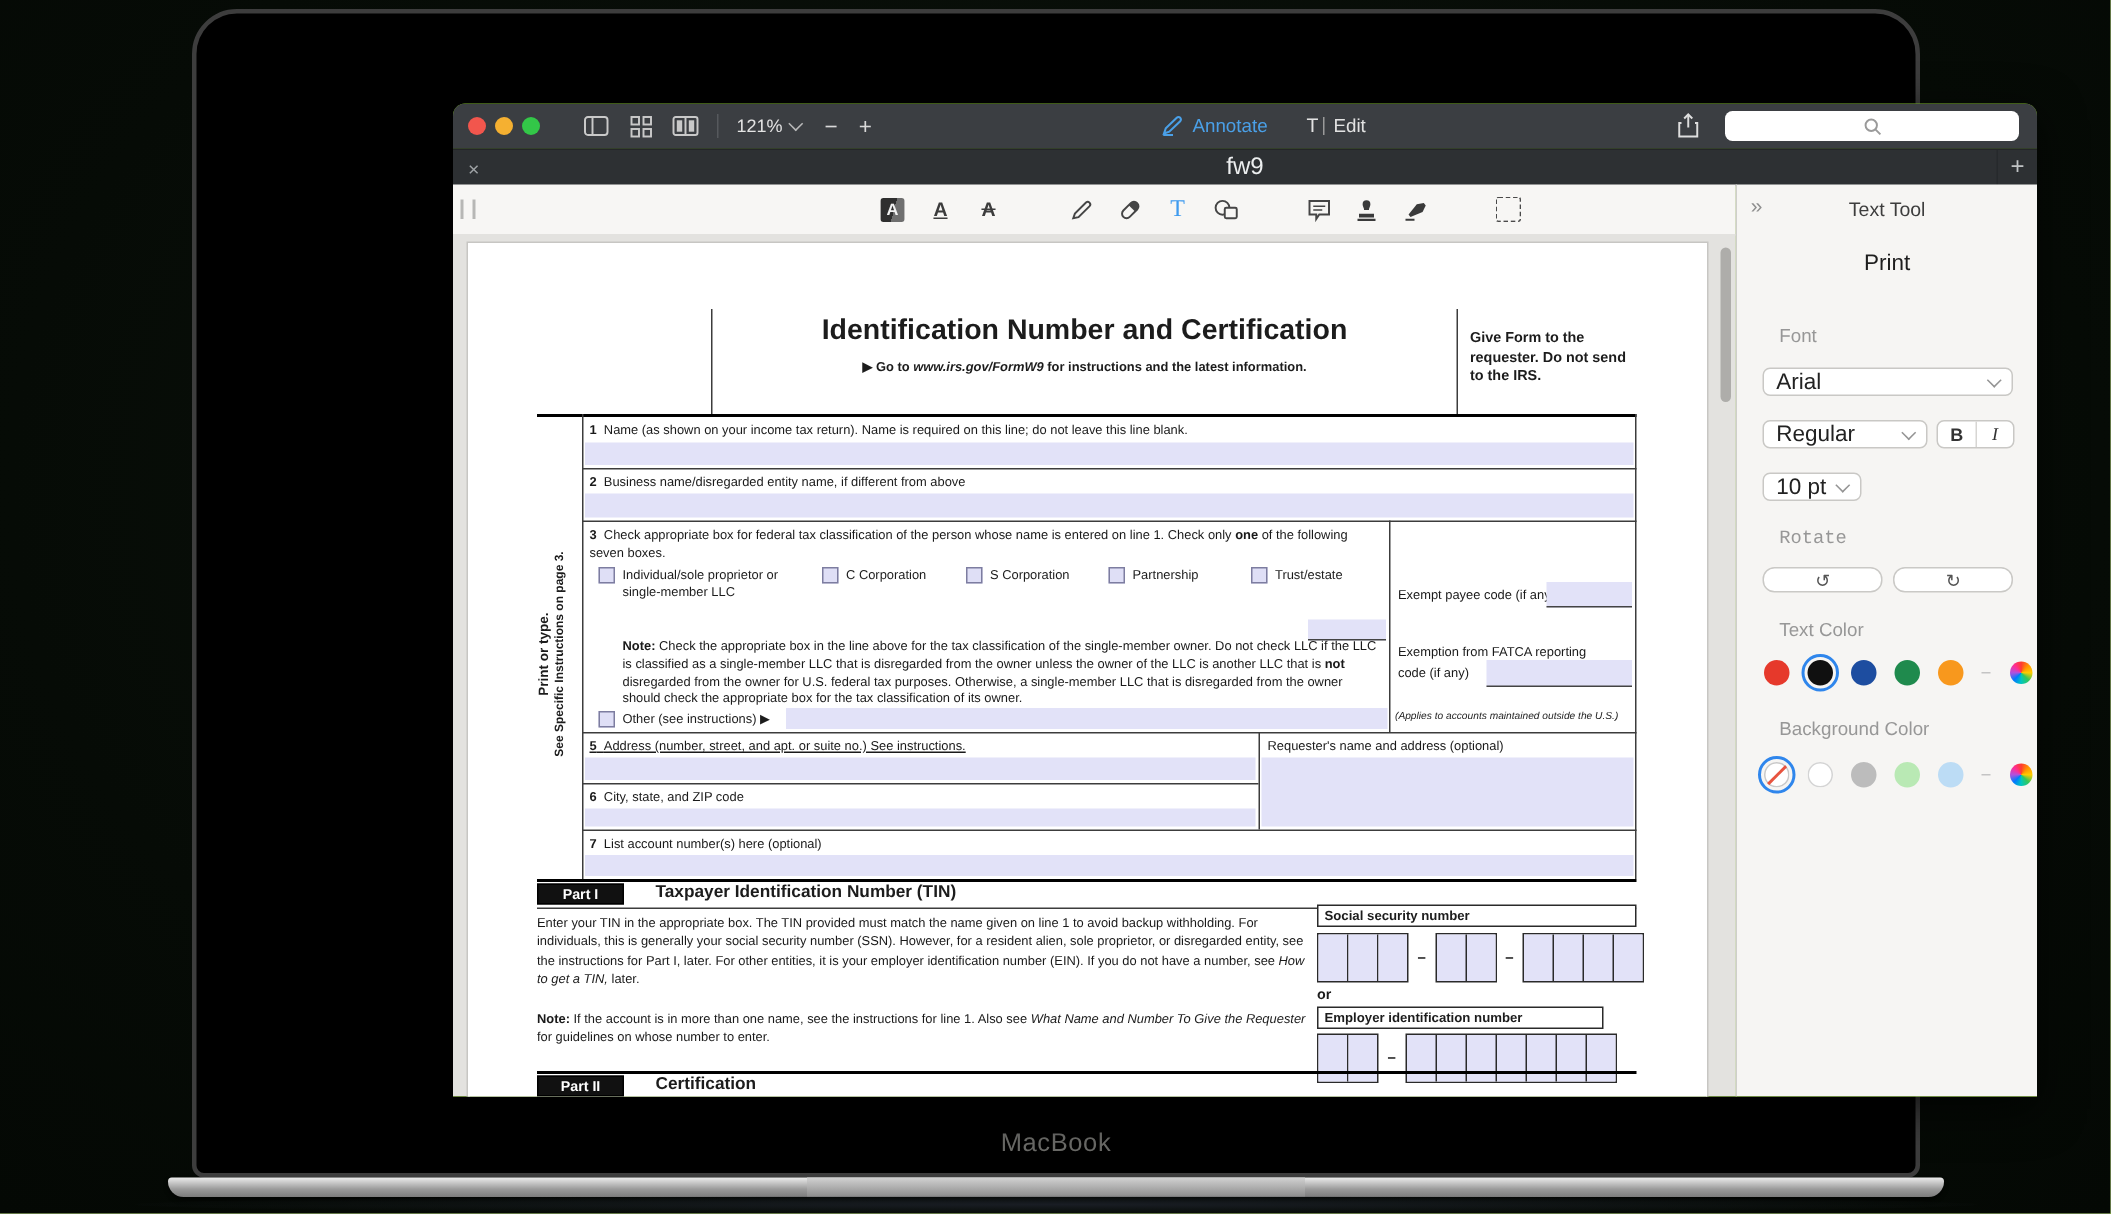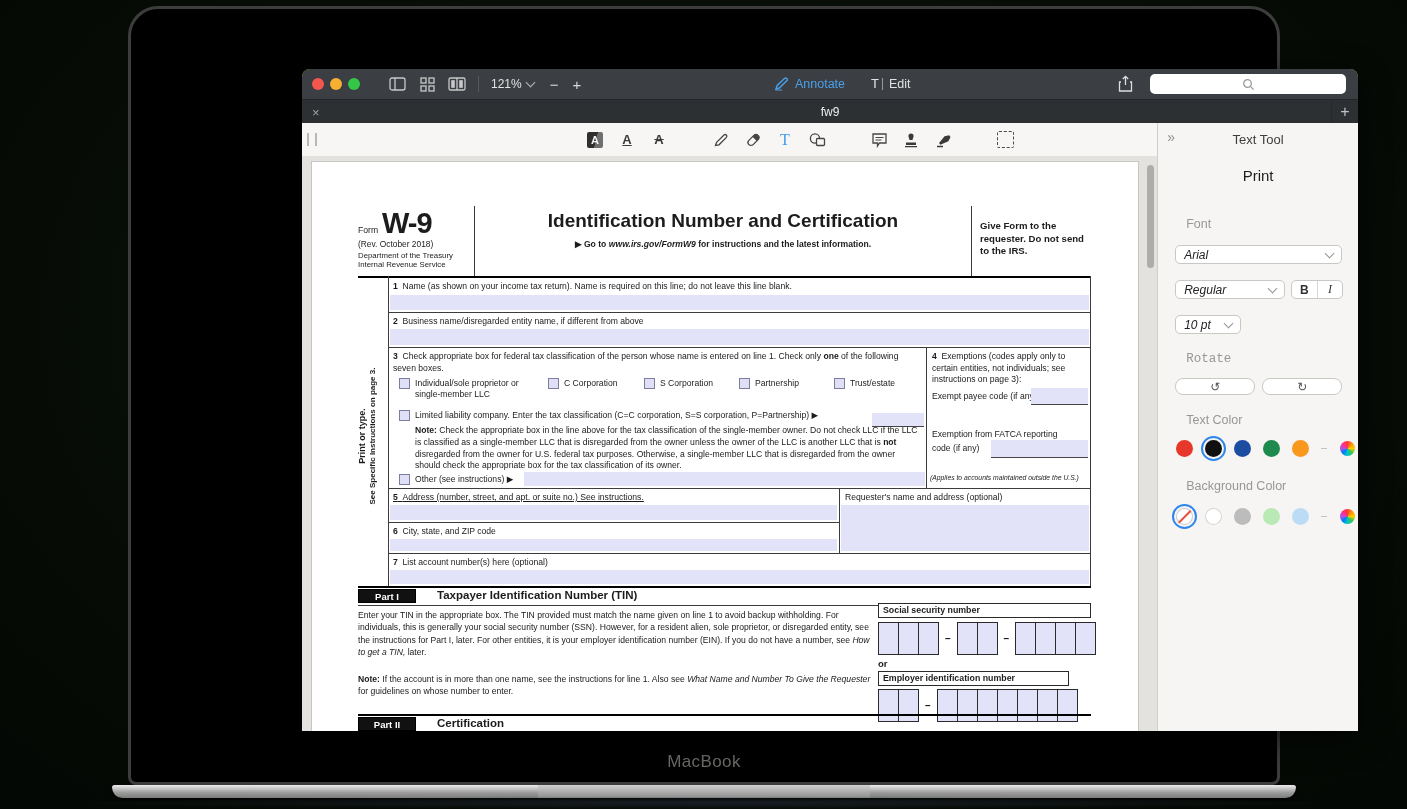--- a/index.html
+++ b/index.html
@@ -31,21 +31,21 @@
   .chev-dn{width:6px;height:6px;border-left:1.4px solid #b9b9b9;border-bottom:1.4px solid #b9b9b9;transform:rotate(-45deg);margin-top:-3px;}
   .zoombtn{color:#d9d9d9;font-size:15px;line-height:1;}
   .mode-tools{position:absolute;left:472px;top:0;height:100%;display:flex;align-items:center;gap:26px;}
   .annotate{display:flex;align-items:center;gap:6px;color:#4aa0e8;font-size:12.5px;}
   .editmode{display:flex;align-items:center;gap:6px;color:#e2e2e2;font-size:12.5px;}
   .edit-t{font-size:13px;color:#e2e2e2;border-right:1px solid #9a9a9a;padding-right:3px;line-height:12px;}
   .right-tools{margin-left:auto;display:flex;align-items:center;gap:16px;}
   .searchbox{width:196px;height:20px;background:#fff;border-radius:5px;display:flex;align-items:center;justify-content:center;}
   .tabbar{height:24px;background:#2d3033;border-top:1px solid #232527;position:relative;}
   .tab-close{position:absolute;left:10px;top:0;height:100%;display:flex;align-items:center;color:#9fa3a6;font-size:13px;}
-  .tab-title{position:absolute;left:0;right:0;top:0;height:100%;display:flex;align-items:center;justify-content:center;color:#eceeef;font-size:12px;}
+  .tab-title{position:absolute;left:0;right:0;top:0;height:100%;display:flex;align-items:center;justify-content:center;color:#eceeef;font-size:16px;}
   .tab-plus{position:absolute;right:0;top:0;width:26px;height:100%;border-left:1px solid #26292c;display:flex;align-items:center;justify-content:center;color:#c0c3c5;font-size:16px;}
 
   
   .main{position:absolute;top:54px;bottom:0;left:0;right:0;display:flex;}
   .doc-col{width:856px;position:relative;}
   .anno-bar{height:33px;background:#f7f6f4;border-bottom:1px solid #c9c8c5;position:relative;}
   .drag-handle{position:absolute;left:5px;top:10px;width:6px;height:13px;
      border-left:2px solid #b7b7b5;border-right:2px solid #b7b7b5;}
   .tools{position:absolute;left:284px;top:0;height:100%;display:flex;align-items:center;gap:14px;}
   .tool{width:18px;height:18px;display:flex;align-items:center;justify-content:center;color:#454545;}
@@ -60,21 +60,21 @@
   .doc-view{position:absolute;top:33px;left:0;right:0;bottom:0;background:#e3e2df;}
   .scrollbar{position:absolute;right:3px;top:9px;width:7px;height:103px;background:#aeadaa;border-radius:4px;}
 
   
   .sidebar{width:200px;background:#f6f5f3;border-left:1px solid #cfcecb;position:relative;color:#2a2a2a;}
   .sb-collapse{position:absolute;left:9px;top:6px;color:#8f8f8f;font-size:14px;}
   .sb-title{position:absolute;left:0;right:0;top:9px;text-align:center;font-size:13px;color:#3d3d3d;}
   .sb-sample{position:absolute;left:0;right:0;top:44px;text-align:center;font-size:15px;color:#1e1e1e;}
   .sb-label{position:absolute;left:28px;color:#979797;font-size:12.5px;}
   .sel{position:absolute;background:#fff;border:1px solid #c9c8c5;border-radius:5px;height:19px;
-     display:flex;align-items:center;padding:0 8px;font-size:12px;color:#222;box-sizing:border-box;font-style:italic;}
+     display:flex;align-items:center;padding:0 8px;font-size:15px;color:#222;box-sizing:border-box;}
   .sel .chev{width:6px;height:6px;border-left:1.4px solid #949494;border-bottom:1.4px solid #949494;
      transform:rotate(-45deg);margin-left:auto;margin-top:-3px;}
   .bi{position:absolute;left:133px;top:157px;width:52px;height:19px;background:#fff;border:1px solid #c9c8c5;
      border-radius:5px;display:flex;box-sizing:border-box;}
   .bi span{flex:1;display:flex;align-items:center;justify-content:center;font-size:12px;color:#333;}
   .bi .it{border-left:1px solid #d7d6d3;font-style:italic;font-family:"Liberation Serif",serif;}
   .rbtn{position:absolute;width:80px;height:17px;background:#fff;border:1px solid #cac9c6;border-radius:8px;
      display:flex;align-items:center;justify-content:center;font-size:12px;color:#555;box-sizing:border-box;}
   .swrow{position:absolute;left:18px;display:flex;align-items:center;gap:12px;height:17px;}
   .swatch{width:17px;height:17px;border-radius:50%;position:relative;flex:0 0 auto;}
@@ -266,29 +266,20 @@
         </div>
 
         <div class="doc-view">
           <div class="page">
 
             <div class="side-rot">
               <div class="l1">Print or type.</div>
               <div class="l2">See Specific Instructions on page 3.</div>
             </div>
 
-            <div class="abs" style="left:46px;top:48px;width:114px;">
-              <div style="display:flex;align-items:flex-end;gap:4px;">
-                <span class="f8">Form</span>
-                <span style="font-size:29px;font-weight:bold;line-height:26px;letter-spacing:-1px;">W-9</span>
-              </div>
-              <div style="font-size:8.4px;margin-top:3px;">(Rev. October 2018)</div>
-              <div style="font-size:7.8px;margin-top:2px;">Department of the Treasury</div>
-              <div style="font-size:7.8px;">Internal Revenue Service</div>
-            </div>
             <div class="vl" style="left:162px;top:44px;height:72px;"></div>
             <div class="abs" style="left:163px;top:50px;width:496px;text-align:center;">
               <div style="font-size:19px;font-weight:bold;line-height:18px;">Identification Number and Certification</div>
               <div style="font-size:8.6px;font-weight:bold;margin-top:9px;"><span>▶ Go to </span><i>www.irs.gov/FormW9</i><span> for instructions and the latest information.</span></div>
             </div>
             <div class="vl" style="left:659px;top:44px;height:72px;"></div>
             <div class="abs" style="left:668px;top:58px;width:104px;font-size:9.6px;font-weight:bold;line-height:12.5px;">Give Form to the requester. Do not send to the IRS.</div>
             <div class="hl2" style="left:46px;top:114px;width:733px;"></div>
 
             <div class="vl" style="left:76px;top:114px;height:310px;"></div>
@@ -317,35 +308,30 @@
                 <span class="cb-label">S Corporation</span>
               </div>
               <div class="cb-opt" style="left: 236px; top: 216px;">
                 <span class="cb"></span>
                 <span class="cb-label">C Corporation</span>
               </div>
               <div class="cb-opt first" style="left: 87px; top: 216px;">
                 <span class="cb"></span>
                 <span class="cb-label">Individual/sole proprietor or single-member LLC</span>
               </div>
-            <div class="cb-opt" style="left:87px;top:248px;">
-              <span class="cb"></span>
-              <span class="cb-label" style="white-space:normal;width:452px;">Limited liability company. Enter the tax classification (C=C corporation, S=S corporation, P=Partnership) ▶</span>
-            </div>
             <div class="inp" style="left:560px;top:251px;width:52px;height:13px;border-bottom:1px solid #444;"></div>
             <div class="abs f8" style="left:103px;top:263px;width:506px;line-height:11.8px;"><b>Note:</b><span> Check the appropriate box in the line above for the tax classification of the single-member owner. Do not check LLC if the LLC is classified as a single-member LLC that is disregarded from the owner unless the owner of the LLC is another LLC that is </span><b>not</b><span> disregarded from the owner for U.S. federal tax purposes. Otherwise, a single-member LLC that is disregarded from the owner should check the appropriate box for the tax classification of its owner.</span></div>
             <div class="cb-opt" style="left:87px;top:312px;">
               <span class="cb"></span>
               <span class="cb-label">Other (see instructions) ▶</span>
             </div>
             <div class="inp" style="left:212px;top:310px;width:401px;height:14px;"></div>
             <div class="hl" style="left:76px;top:326px;width:703px;"></div>
 
             <div class="vl" style="left:614px;top:185px;height:141px;"></div>
-            <div class="abs f8" style="left:620px;top:189px;width:154px;"><span class="num">4</span>&nbsp;&nbsp;<span>Exemptions (codes apply only to certain entities, not individuals; see instructions on page 3):</span></div>
             <div class="abs f8" style="left:620px;top:229px;">Exempt payee code (if any)</div>
             <div class="inp" style="left:719px;top:226px;width:57px;height:16px;border-bottom:1px solid #444;"></div>
             <div class="abs f8" style="left:620px;top:267px;">Exemption from FATCA reporting</div>
             <div class="abs f8" style="left:620px;top:281px;">code (if any)</div>
             <div class="inp" style="left:679px;top:278px;width:97px;height:17px;border-bottom:1px solid #444;"></div>
             <div class="abs" style="left:618px;top:312px;width:160px;font-size:6.8px;font-style:italic;color:#222;">(Applies to accounts maintained outside the U.S.)</div>
 
             <div class="abs f8" style="left:81px;top:330px;text-decoration:underline;"><span class="num">5</span>&nbsp;&nbsp;<span>Address (number, street, and apt. or suite no.) See instructions.</span></div>
             <div class="inp" style="left:78px;top:343px;width:447px;height:15px;"></div>
             <div class="hl" style="left:76px;top:360px;width:451px;"></div>

